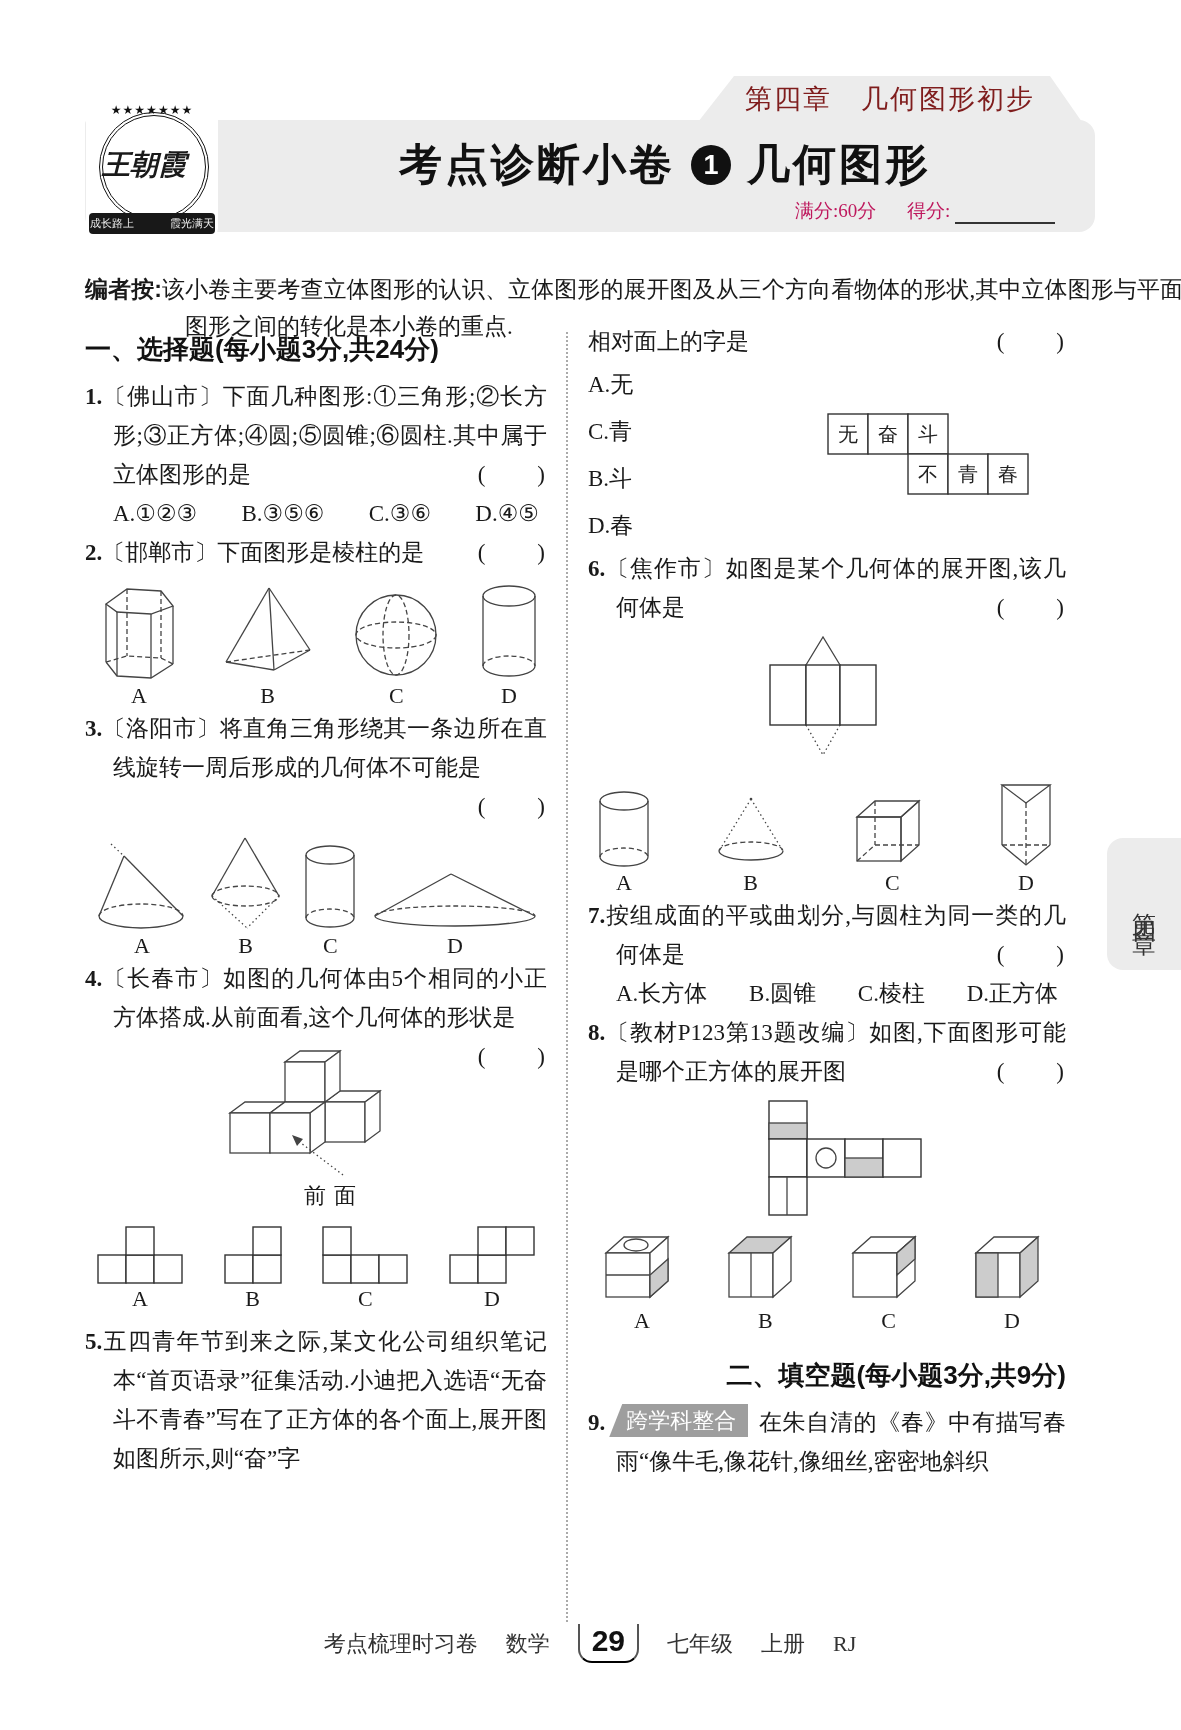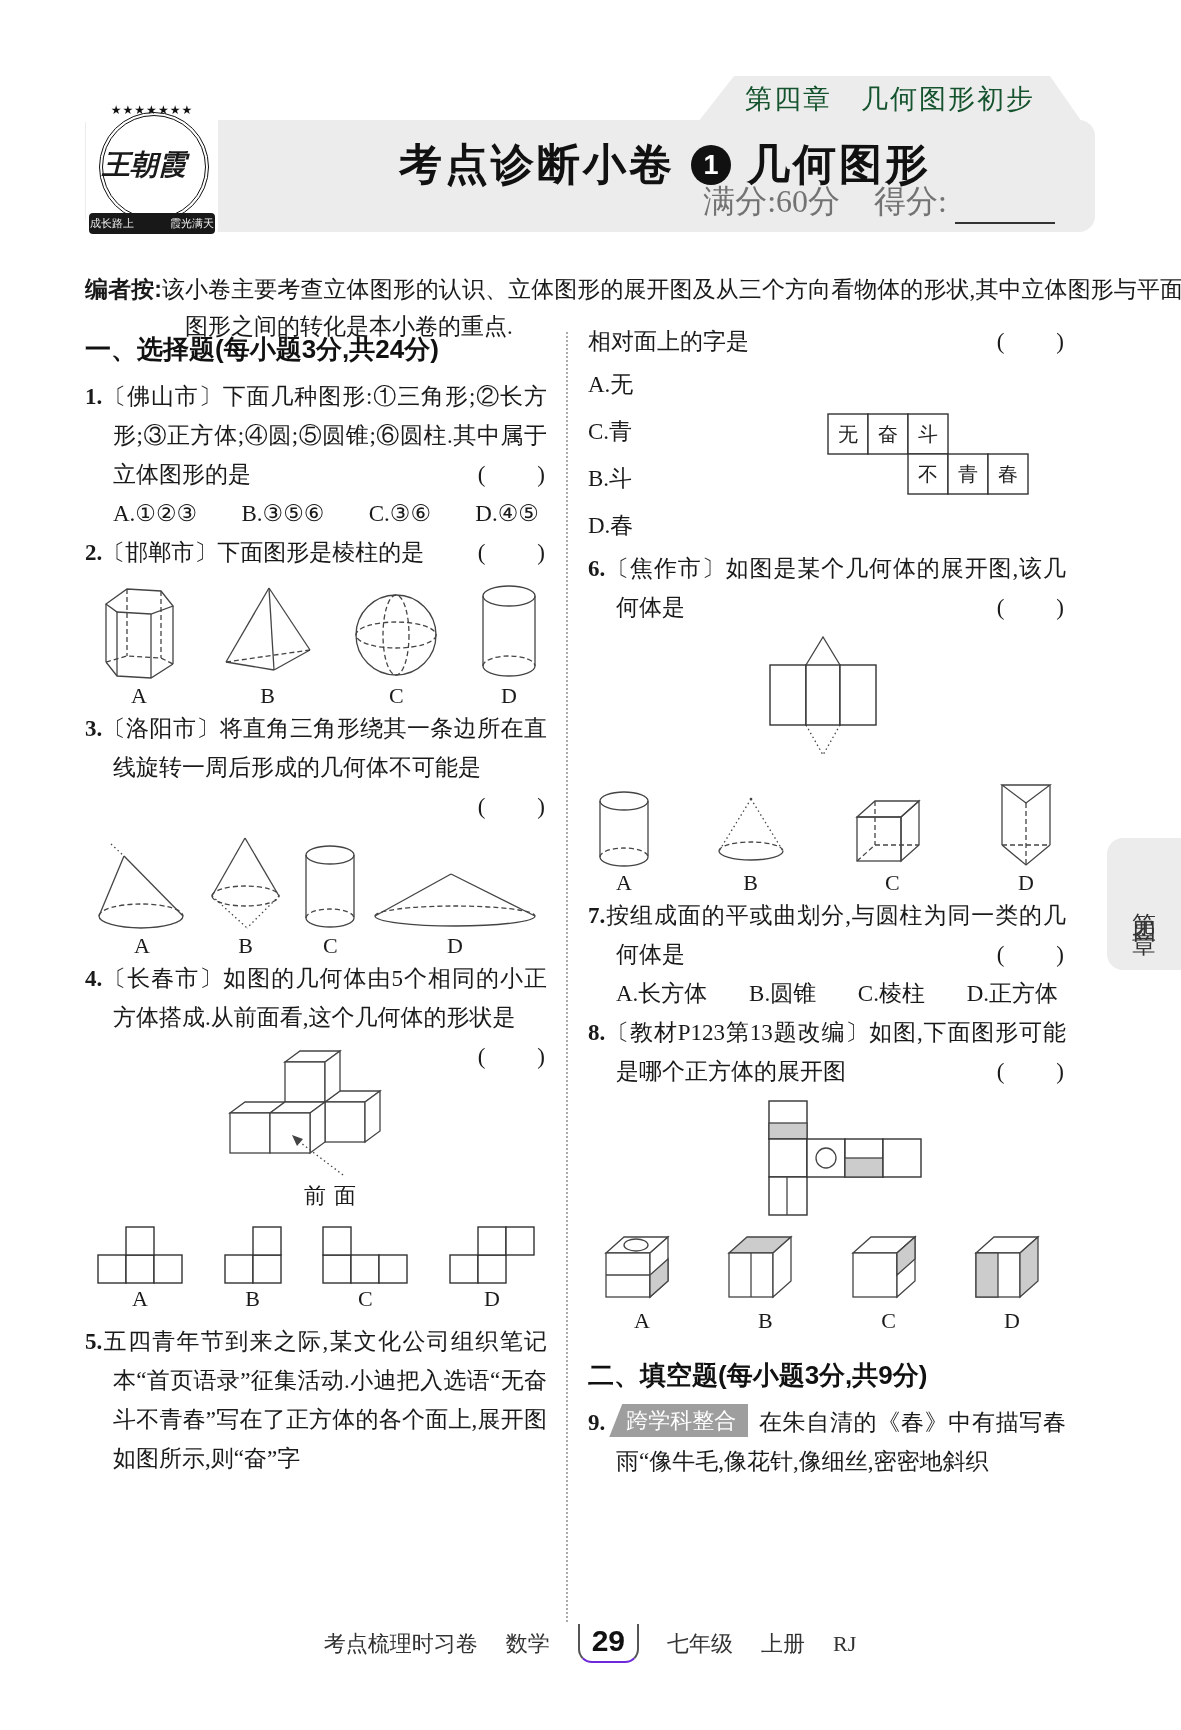--- a/index.html
+++ b/index.html
@@ -3,29 +3,29 @@
 <meta charset="utf-8">
 <style>
   html,body{margin:0;padding:0;background:#fff;}
   .page{position:relative;width:1181px;height:1730px;background:#fff;overflow:hidden;
         font-family:"Liberation Serif","DejaVu Serif",serif;color:#1a1a1a;}
 
   
   .chapter-tab{position:absolute;left:698px;top:76px;width:384px;height:46px;background:#ececec;
     clip-path:polygon(36px 0,352px 0,384px 46px,0 46px);
     display:flex;align-items:center;justify-content:center;
-    font-family:"Liberation Sans",sans-serif;font-size:27px;color:#14532d;letter-spacing:2px;}
+    font-family:"Liberation Sans",sans-serif;font-size:27px;color:#7f1d1d;letter-spacing:2px;}
   .header-band{position:absolute;left:85px;top:120px;width:1010px;height:112px;background:#ececec;
     border-radius:4px 16px 16px 16px;}
   .title-row{position:absolute;left:180px;right:30px;top:16px;display:flex;justify-content:center;
     align-items:center;gap:16px;font-family:"Liberation Sans",sans-serif;font-weight:bold;
     font-size:43px;color:#111;letter-spacing:3px;}
   .title-num{width:40px;height:40px;min-width:40px;background:#111;color:#fff;border-radius:50%;
     display:flex;align-items:center;justify-content:center;font-size:27px;letter-spacing:0;}
-  .score-row{position:absolute;right:40px;bottom:8px;font-size:32px;color:#737373;}
+  .score-row{position:absolute;right:40px;bottom:8px;font-size:19px;color:#be185d;}
   .score-row .gap{display:inline-block;width:26px;}
   .blank{display:inline-block;width:100px;height:22px;border-bottom:2px solid #333;
     vertical-align:bottom;text-indent:0;}
 
   
   .logo{position:absolute;left:86px;top:100px;width:132px;height:138px;background:#fff;border-radius:10px;}
   .logo-circle{position:absolute;left:13px;top:12px;width:102px;height:102px;border:4px double #111;
     border-radius:50%;}
   .logo-stars{position:absolute;top:3px;left:0;right:0;text-align:center;font-size:12px;
     letter-spacing:1px;color:#111;}
@@ -77,27 +77,27 @@
   .q5net{position:absolute;right:28px;top:90px;}
 
   .badge{display:inline-block;background:#9e9e9e;color:#fff;font-family:"Liberation Sans",sans-serif;
     font-size:22px;line-height:33px;padding:0 12px 0 17px;margin:0 10px 0 4px;text-indent:0;
     clip-path:polygon(13px 0,100% 0,100% 100%,0 100%);vertical-align:2px;}
 
   
   .footer{position:absolute;left:85px;width:1010px;top:1624px;display:flex;justify-content:center;
     align-items:center;gap:28px;font-size:22px;color:#333;}
   .book-num{font-family:"Liberation Sans",sans-serif;font-weight:bold;font-size:30px;color:#111;
-    border-left:2px solid #555;border-right:2px solid #555;border-bottom:2px solid #6d28d9;
+    border-left:2px solid #555;border-right:2px solid #555;border-bottom:2px solid #000000;
     border-radius:0 0 14px 14px;padding:0 12px 3px;line-height:34px;}
   .side-tab{position:absolute;right:0;top:838px;width:74px;height:126px;background:#ececec;
     border-radius:16px 0 0 16px;display:flex;align-items:center;justify-content:center;
     writing-mode:vertical-rl;text-orientation:upright;font-family:"Liberation Sans",sans-serif;
     font-size:24px;letter-spacing:9px;color:#333;padding-top:6px;}
-  .mt6{} .mt10{margin-top:10px;} .mt22{margin-top:22px;}
+  .mt6{} .mt10{margin-top:10px;} .mt22{margin-top:22px;text-align:right;}
 </style>
 </head>
 <body>
 
 <div class="page">
 
   <div class="chapter-tab">
     <span>第四章　几何图形初步</span>
   </div>
 

